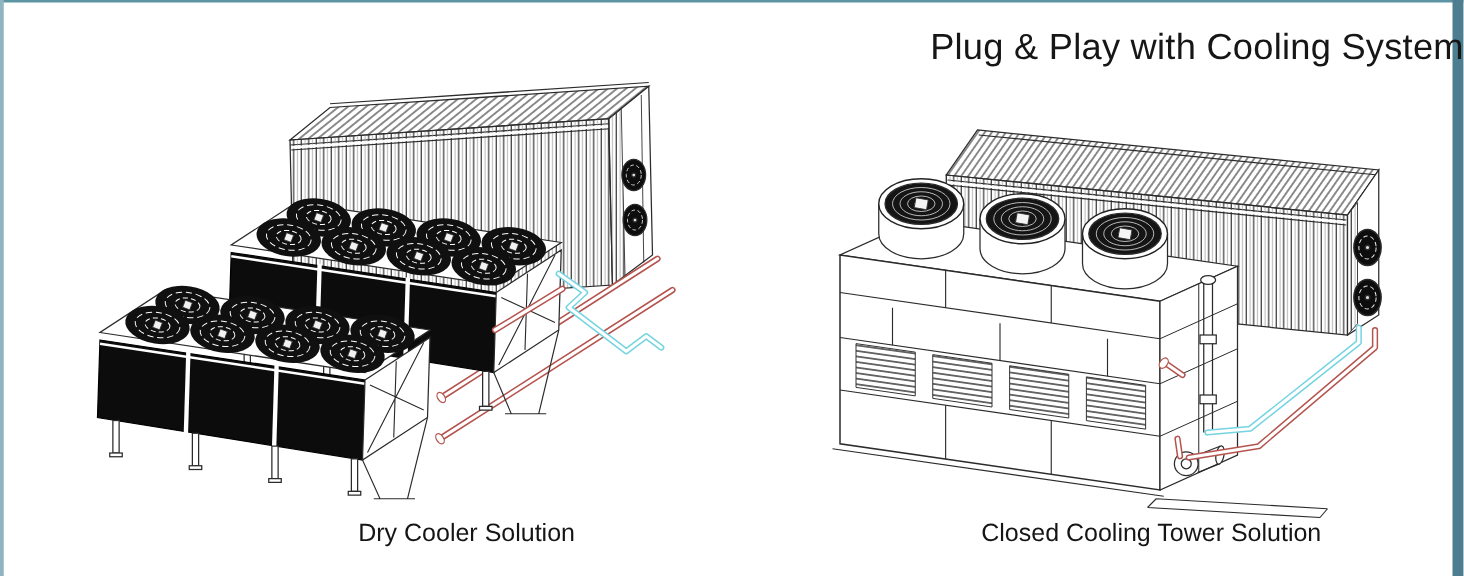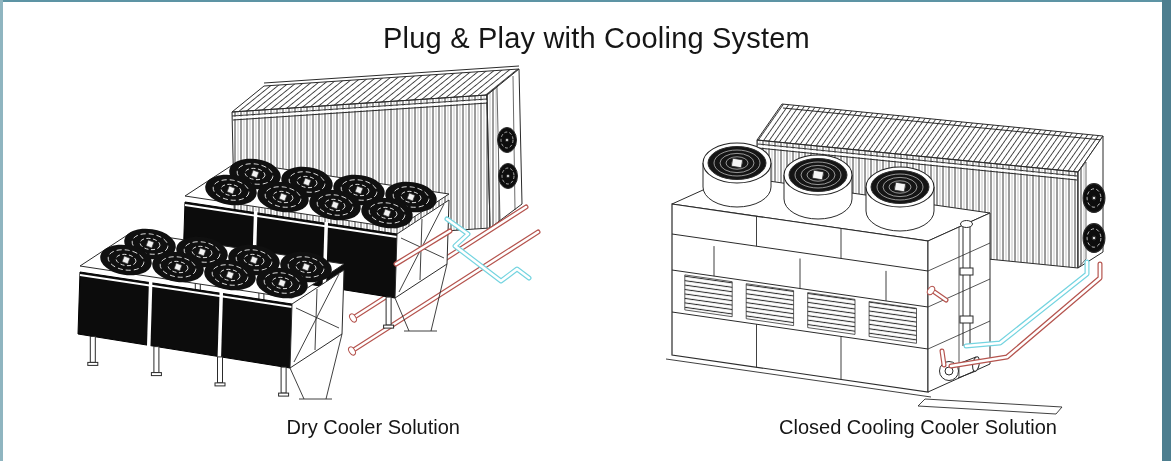--- a/index.html
+++ b/index.html
@@ -2,21 +2,21 @@
 <html><head>
 <meta charset="utf-8">
 <style>
   html,body{margin:0;padding:0;background:#fff;}
   .page{position:relative;width:1171px;height:461px;background:#fff;overflow:hidden;
         font-family:"Liberation Sans", sans-serif;color:#111;}
   .frame-top{position:absolute;top:0;left:0;right:0;height:2px;background:#5d94a4;}
   .frame-left{position:absolute;top:0;left:0;bottom:0;width:3px;background:#8fb5c0;}
   .frame-right{position:absolute;top:0;right:0;bottom:0;width:9px;background:#4d7e8f;}
   .title{position:absolute;top:22px;left:0;width:100%;padding-left:22px;box-sizing:border-box;
-         text-align:center;font-size:29px;letter-spacing:.2px;color:#161616;}
+         text-align:right;font-size:29px;letter-spacing:.2px;color:#161616;}
   .caption{position:absolute;top:416px;width:320px;text-align:right;font-size:20px;color:#151515;}
   .caption.left{left:140px;}
   .caption.right{left:737px;}
   svg{position:absolute;top:0;}
   .fig-left{left:0;}
   .fig-right{left:600px;}
 </style>
 </head>
 <body>
 
@@ -237,15 +237,15 @@
       <path d="M1100,264 L1100,278 L1007,357 L951,366" stroke="#fff" stroke-width="2.6"></path>
       <path d="M942,351 L944,365" stroke="#b5544e" stroke-width="5"></path>
       <path d="M942,351 L944,365" stroke="#fff" stroke-width="2.6"></path>
       <path d="M946,300 L933,291" stroke="#b5544e" stroke-width="5"></path>
       <path d="M946,300 L933,291" stroke="#fff" stroke-width="2.6"></path>
       <ellipse cx="931" cy="290.5" rx="3" ry="4.6" transform="rotate(35 931 290.5)" fill="#fff" stroke="#b5544e" stroke-width="1"></ellipse>
     </g>
   </svg>
 
   <div class="caption left">Dry Cooler Solution</div>
-  <div class="caption right">Closed Cooling Cooler Solution</div>
+  <div class="caption right">Closed Cooling Tower Solution</div>
 
 </div>
 
 </body></html>

